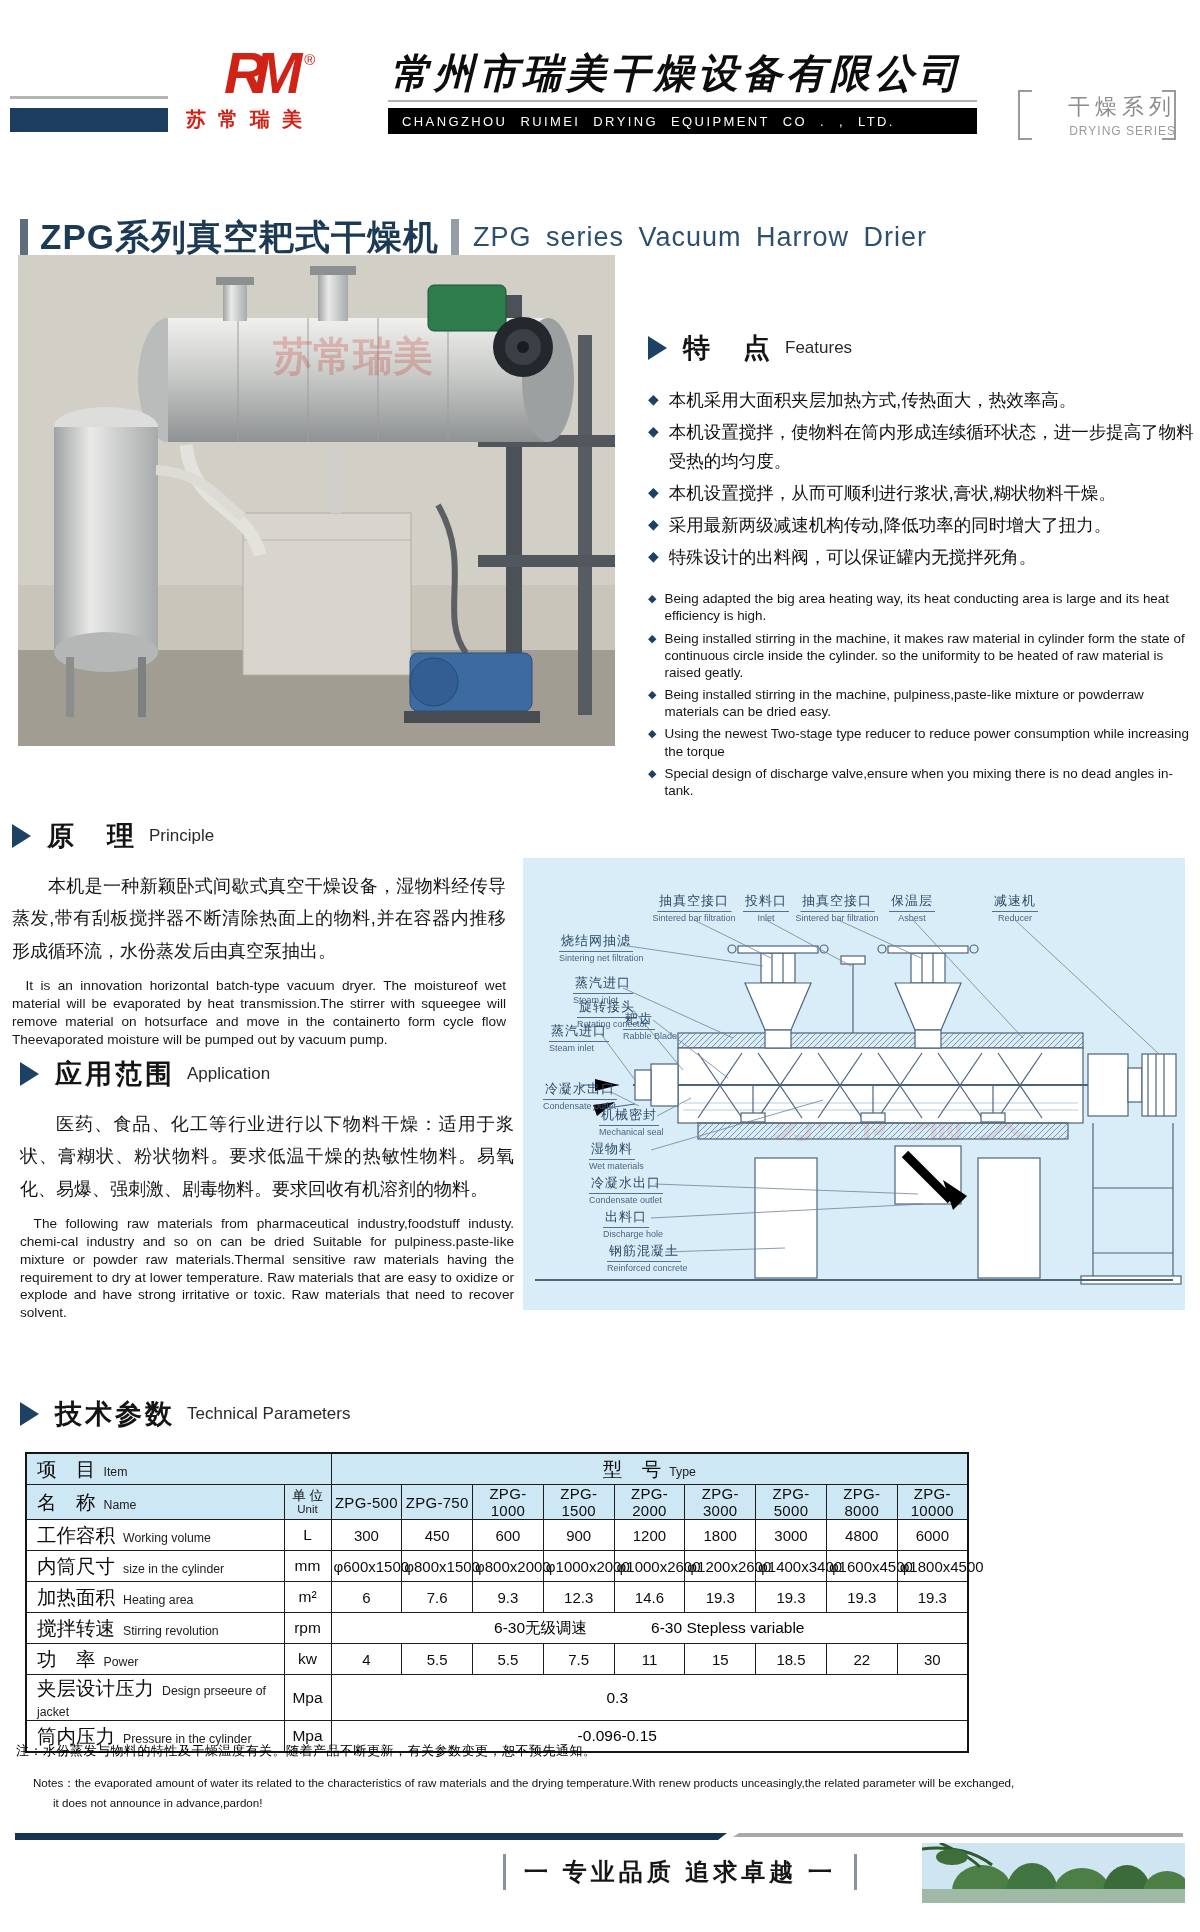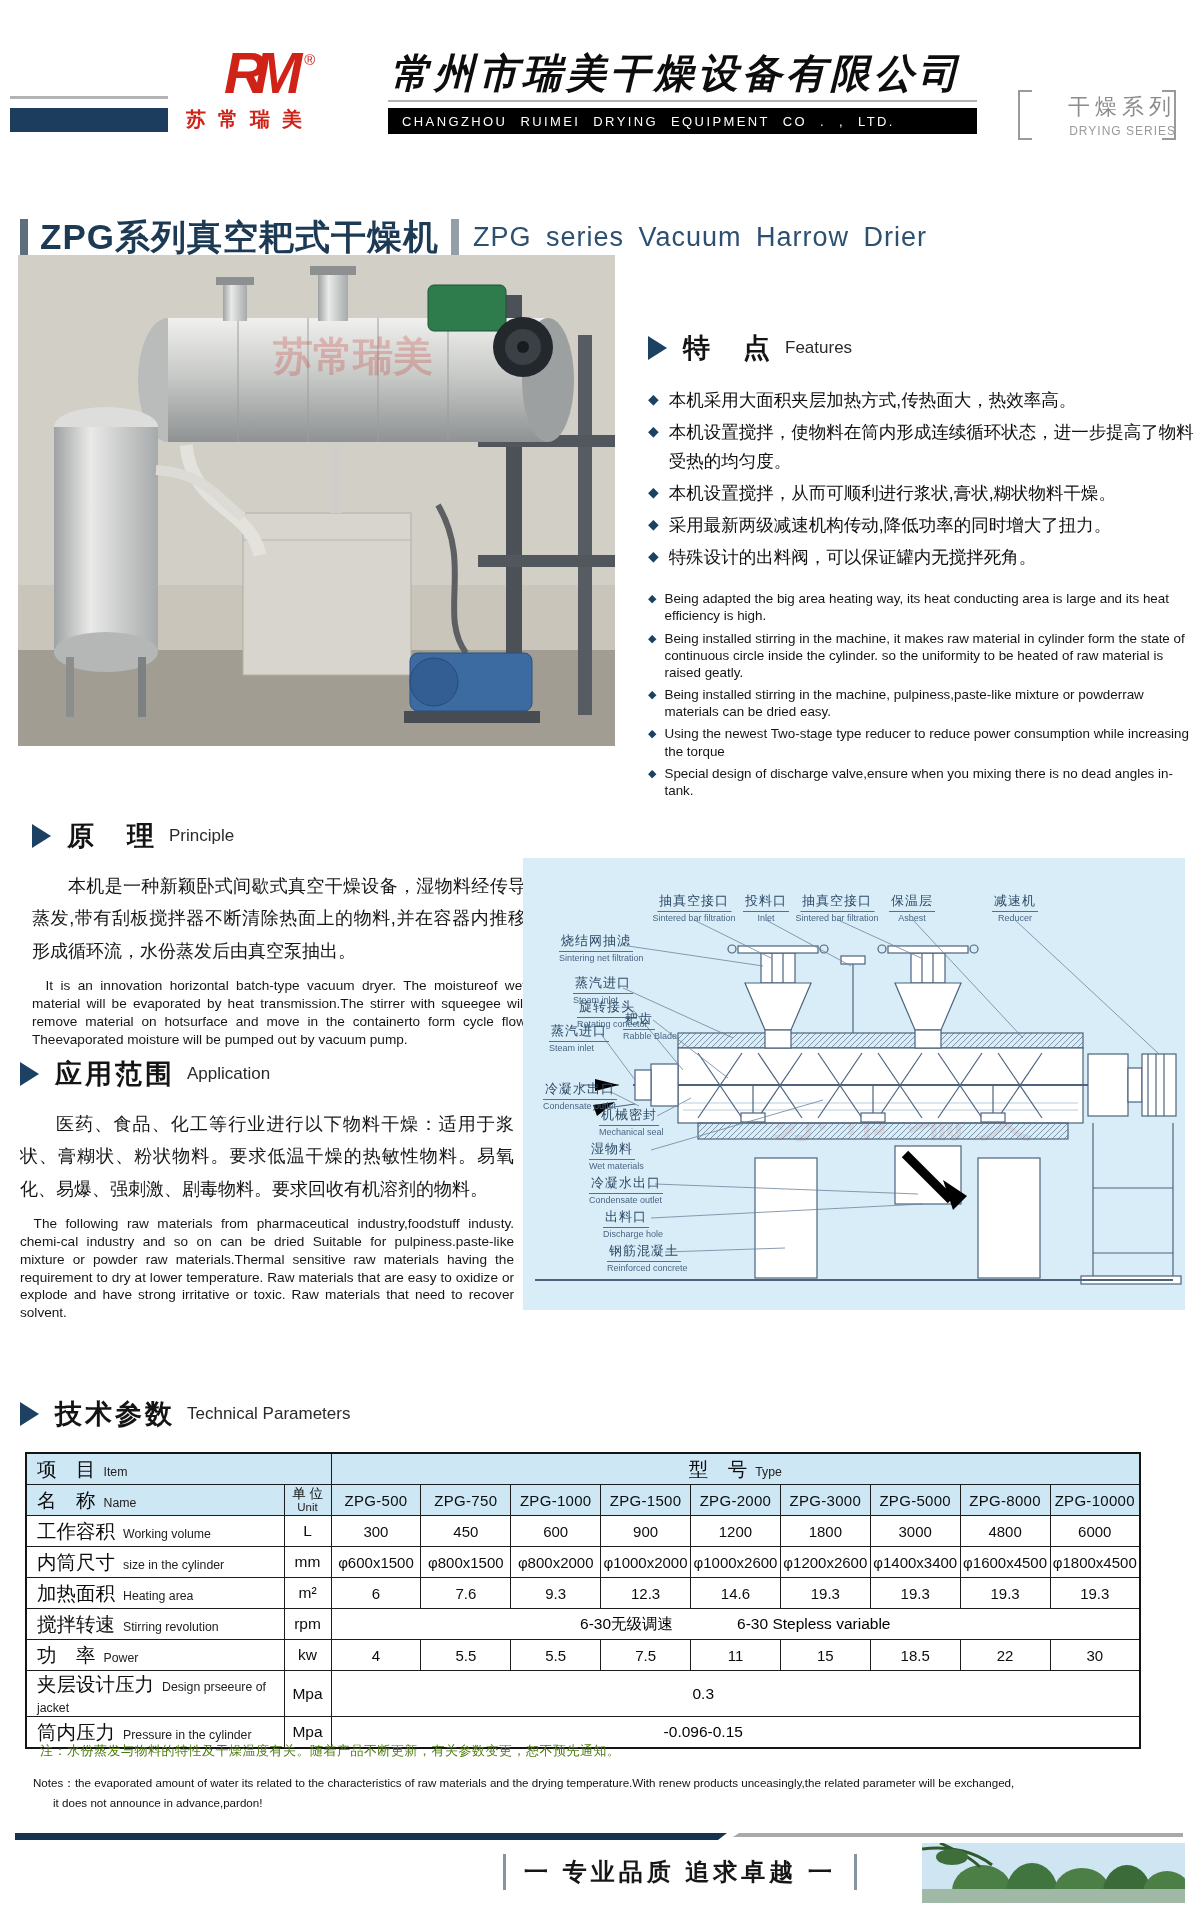--- a/index.html
+++ b/index.html
@@ -48,57 +48,57 @@
   #feat-cn{margin-top:20px;}
   .feat{display:flex;}
   .feat .dia{color:#1c4163;flex:0 0 auto;}
   .feat.cn{font-size:17.5px;line-height:1.66;color:#0f0f0f;margin-bottom:3px;}
   .feat.cn .dia{font-size:14px;margin-right:10px;padding-top:2px;}
   #feat-en{margin-top:18px;}
   .feat.en{font-size:13.4px;line-height:1.28;color:#141414;margin-bottom:5px;}
   .feat.en .dia{font-size:11px;margin-right:8px;padding-top:1px;}
 
   
-  #principle{left:32px;top:818px;width:494px;}
+  #principle{left:12px;top:818px;width:494px;}
   #application{left:20px;top:1056px;width:494px;}
   .p-cn{font-size:18px;line-height:1.8;color:#161616;text-align:justify;text-indent:2em;margin-top:16px;}
   .p-en{font-size:13.6px;line-height:1.31;color:#161616;text-align:justify;text-indent:1em;margin-top:10px;}
 
   
   #diagram{left:523px;top:858px;width:662px;height:452px;background:#d9edf8;}
   #diagram svg{position:absolute;left:0;top:0;}
   .dlab{position:absolute;color:#2c4a66;white-space:nowrap;}
   .dlab.ctr{transform:translateX(-50%);text-align:center;}
   .dl-cn{display:block;font-size:13px;letter-spacing:1px;border-bottom:1px solid #55708a;padding:0 2px 1px;width:max-content;}
   .dlab.ctr .dl-cn{margin:0 auto;}
   .dl-en{display:block;font-size:9px;color:#4a6684;margin-top:1px;}
 
   
   #params-head{left:20px;top:1396px;}
   #params-wrap{left:25px;top:1452px;}
-  #params-table{border-collapse:collapse;width:1116px;table-layout:fixed;border:2.5px solid #151515;}
+  #params-table{border-collapse:collapse;width:944px;table-layout:fixed;border:2.5px solid #151515;}
   #params-table td{border:1.6px solid #1c1c1c;height:30px;text-align:center;vertical-align:middle;padding:0 2px;background:#fff;}
   #params-table tr.hrow td{background:#cde7f5;}
   #params-table td.left{text-align:left;padding-left:10px;}
   .t-cn{font-size:19.5px;color:#0d0d0d;}
   .t-en{font-size:12.3px;color:#222;margin-left:8px;}
   td.model{font-size:15px;color:#0d0d0d;letter-spacing:.3px;}
   .unitcell{line-height:1.05;padding:0;}
   .u-cn{display:block;font-size:13.5px;color:#0d0d0d;}
   .u-en{display:block;font-size:11.5px;color:#222;}
   td.unit{font-size:15.5px;color:#0d0d0d;}
   td.val{font-size:15px;color:#0d0d0d;}
   td.span{text-align:left;font-size:15.5px;}
   td.sp1{padding-left:300px;}
   td.sp2{padding-left:430px;}
   td.sp3{padding-left:402px;}
   .gap{margin-left:64px;}
 
   
-  #note-cn{left:40px;top:1742px;font-size:13px;color:#4d7c0f;letter-spacing:.5px;}
+  #note-cn{left:16px;top:1742px;font-size:13px;color:#000000;letter-spacing:.5px;}
   #note-en1{left:33px;top:1776px;font-size:11.6px;color:#111;}
   #note-en2{left:53px;top:1796px;font-size:11.6px;color:#111;}
 
   
   #foot-navy{left:15px;top:1833px;width:712px;height:7px;background:#16334f;
              clip-path:polygon(0 0,100% 0,calc(100% - 9px) 100%,0 100%);}
   #foot-gray{left:733px;top:1833px;width:450px;height:4px;background:#a9a9a9;
              clip-path:polygon(6px 0,100% 0,100% 100%,0 100%);}
   #slogan-row{left:503px;top:1852px;width:400px;height:40px;display:flex;align-items:center;}
   .sbar{width:3px;height:36px;background:#8793a0;flex:0 0 auto;}

